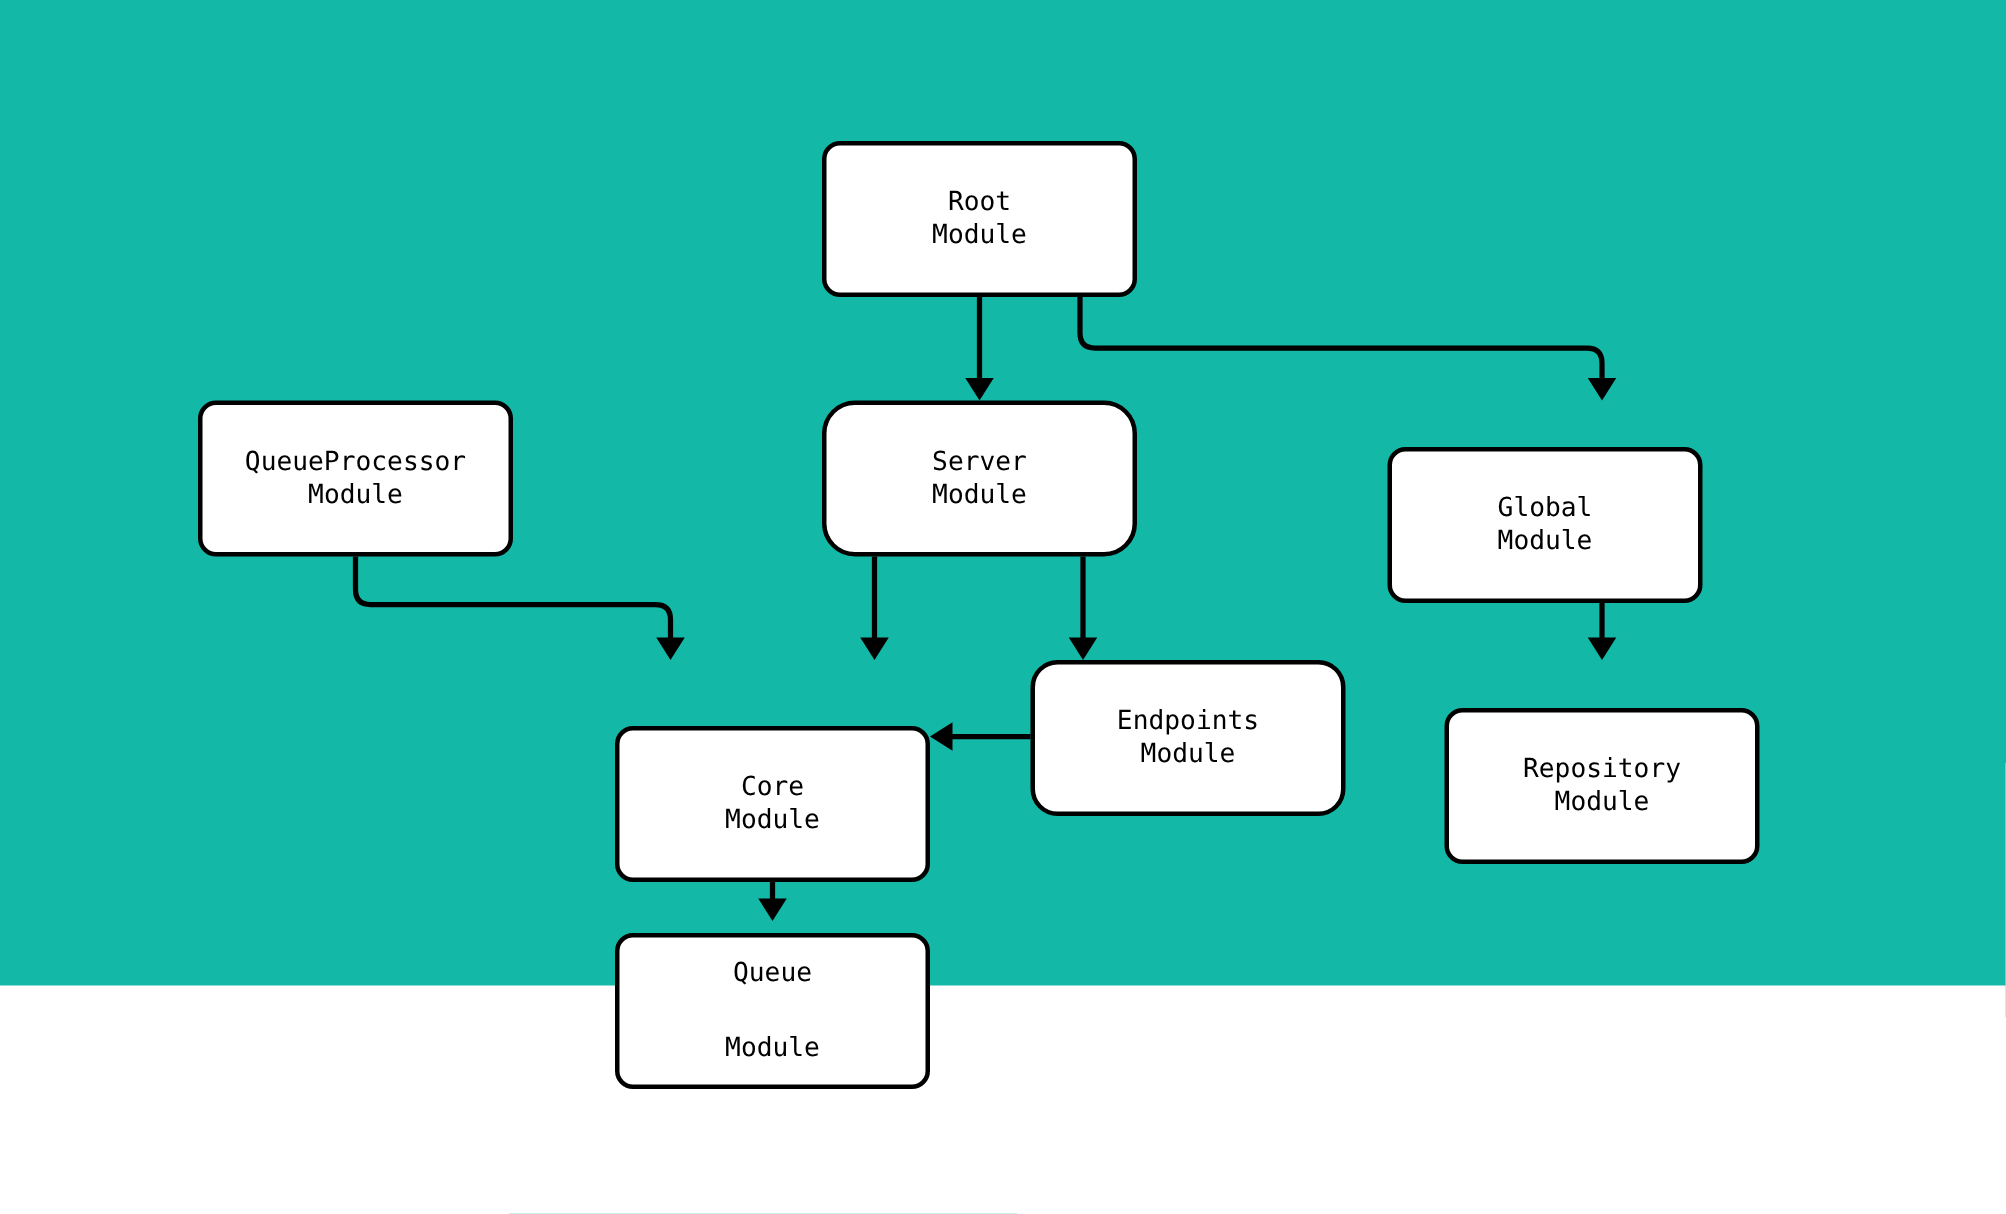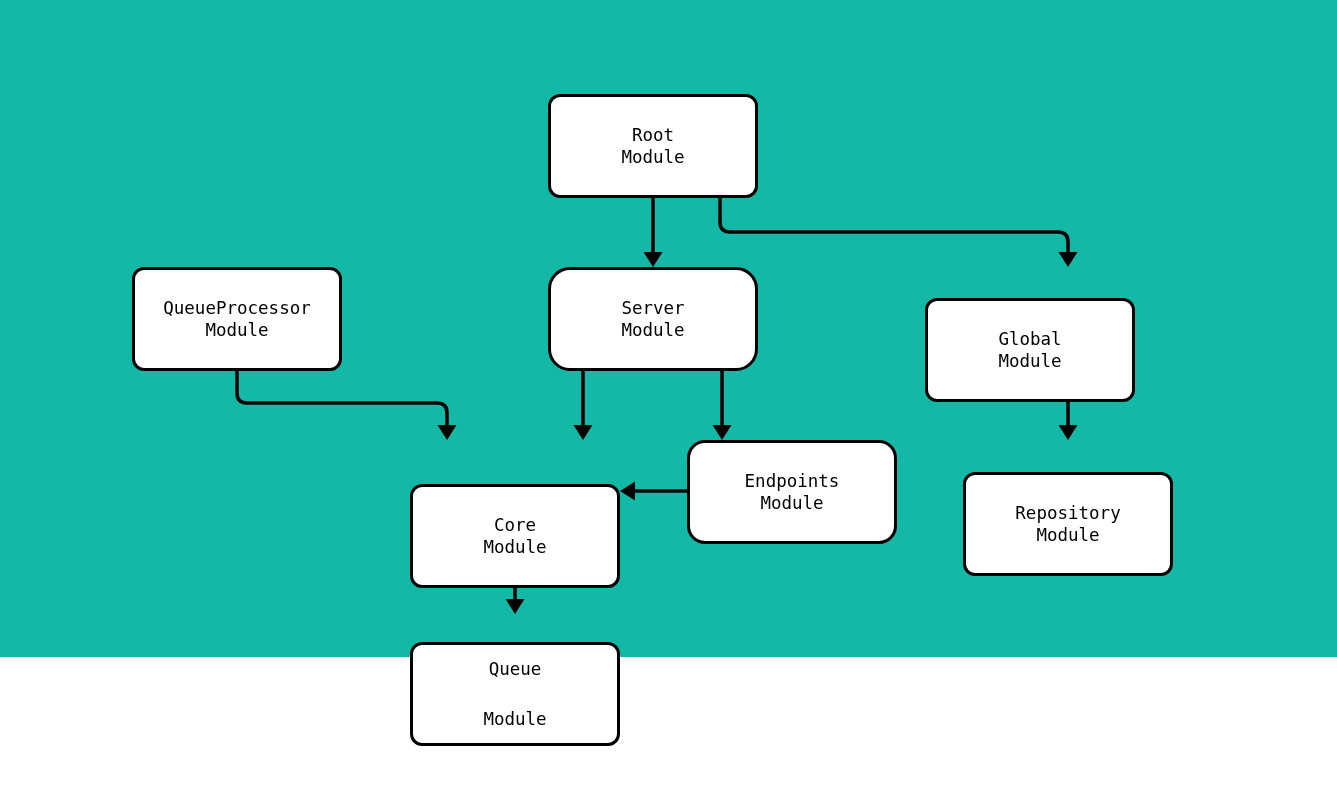--- a/index.html
+++ b/index.html
@@ -106,18 +106,18 @@
   <div class="node" style="left: 687px; top: 440px; width: 210px; height: 104px; border-width: 3.5px; border-color: rgb(0, 0, 0); border-radius: 18px;">
     <div class="node-label">Endpoints</div>
     <div class="node-label">Module</div>
   </div>
 
   <div class="node" style="left: 963px; top: 440px; width: 210px; height: 104px; border-width: 3.5px; border-color: rgb(0, 0, 0); border-radius: 12px; margin-top: 32px;">
     <div class="node-label">Repository</div>
     <div class="node-label">Module</div>
   </div>
 
-  <div class="node" style="left: 410px; top: 642px; width: 210px; height: 104px; border-width: 3.5px; border-color: rgb(0, 0, 0); border-radius: 12px; gap: 28px;">
+  <div class="node" style="left: 410px; top: 622px; width: 210px; height: 104px; border-width: 3.5px; border-color: rgb(0, 0, 0); border-radius: 12px; gap: 28px;">
     <div class="node-label">Queue</div>
     <div class="node-label">Module</div>
   </div>
 
 </div>
 
 </body></html>

